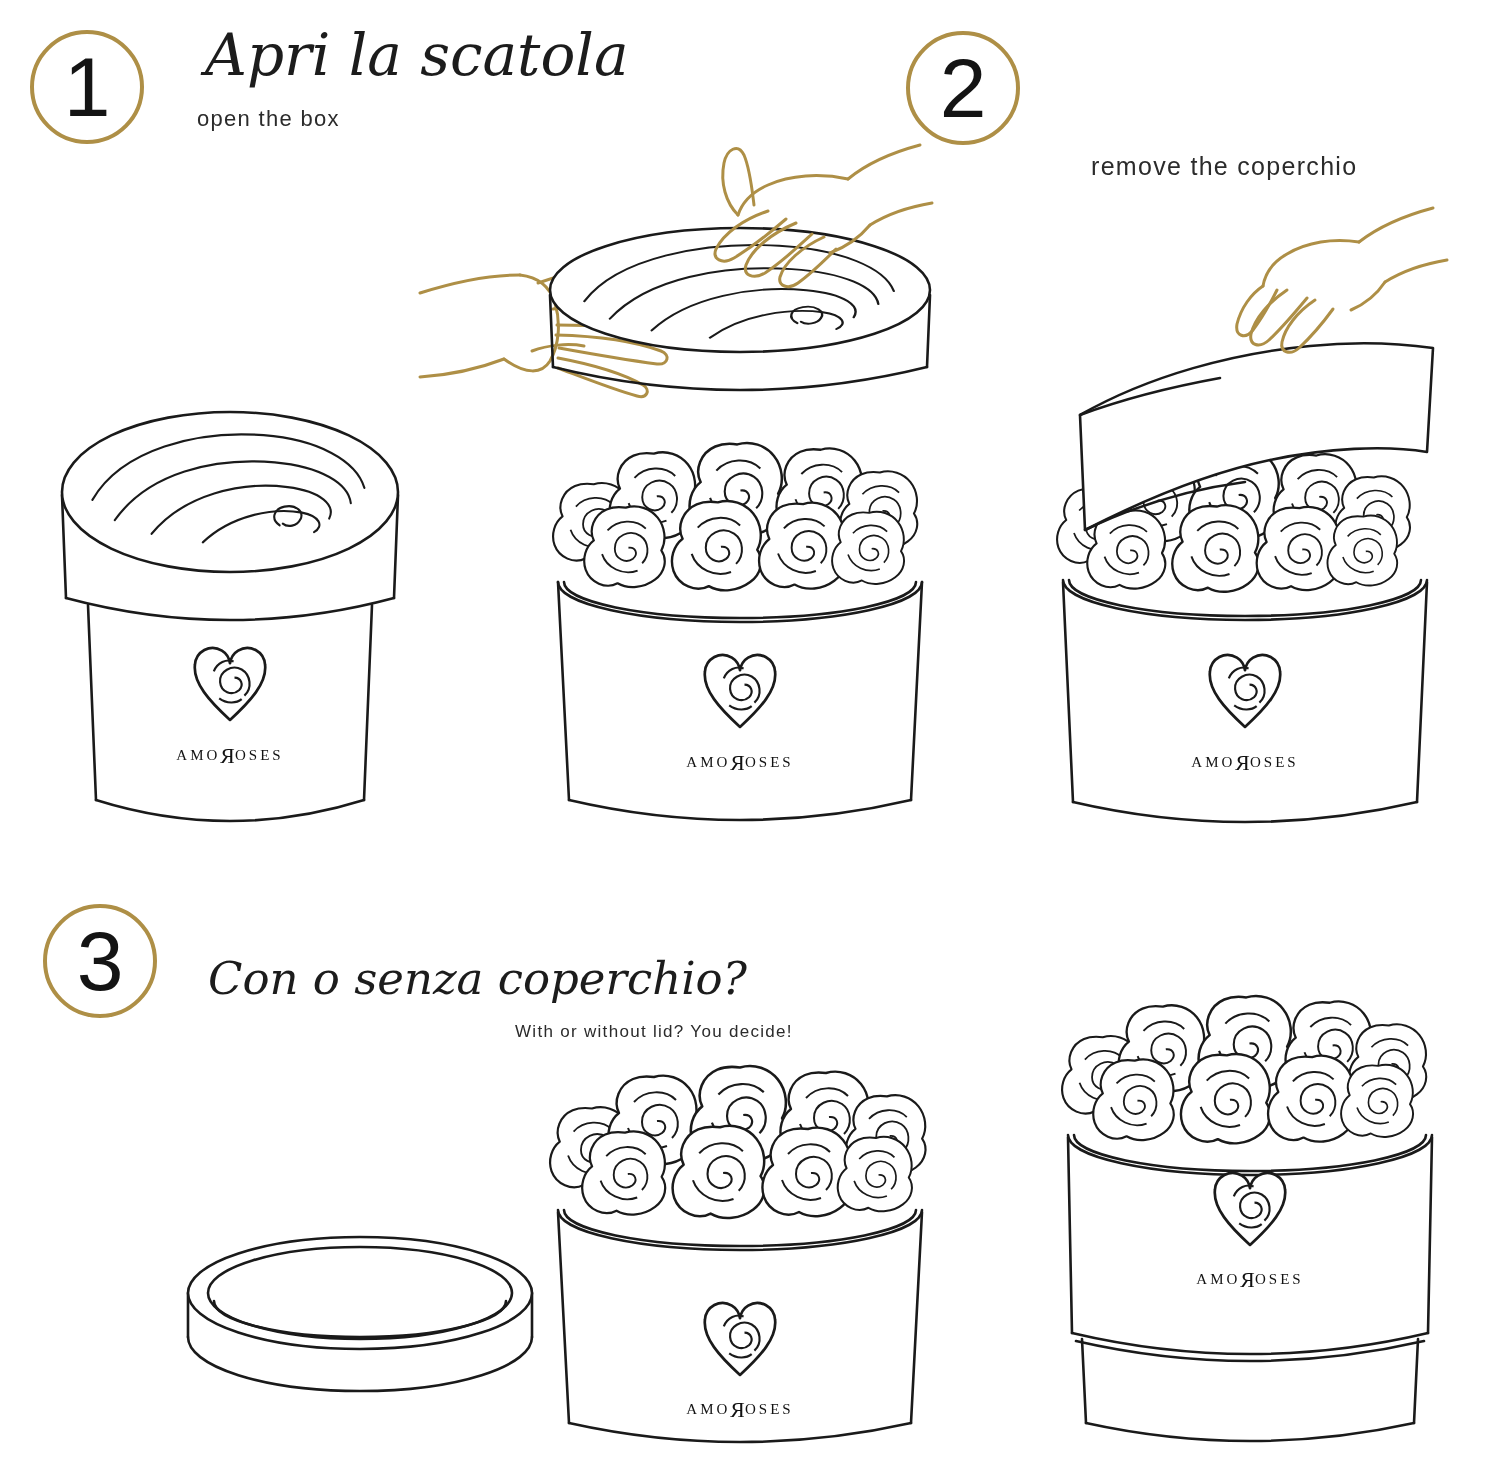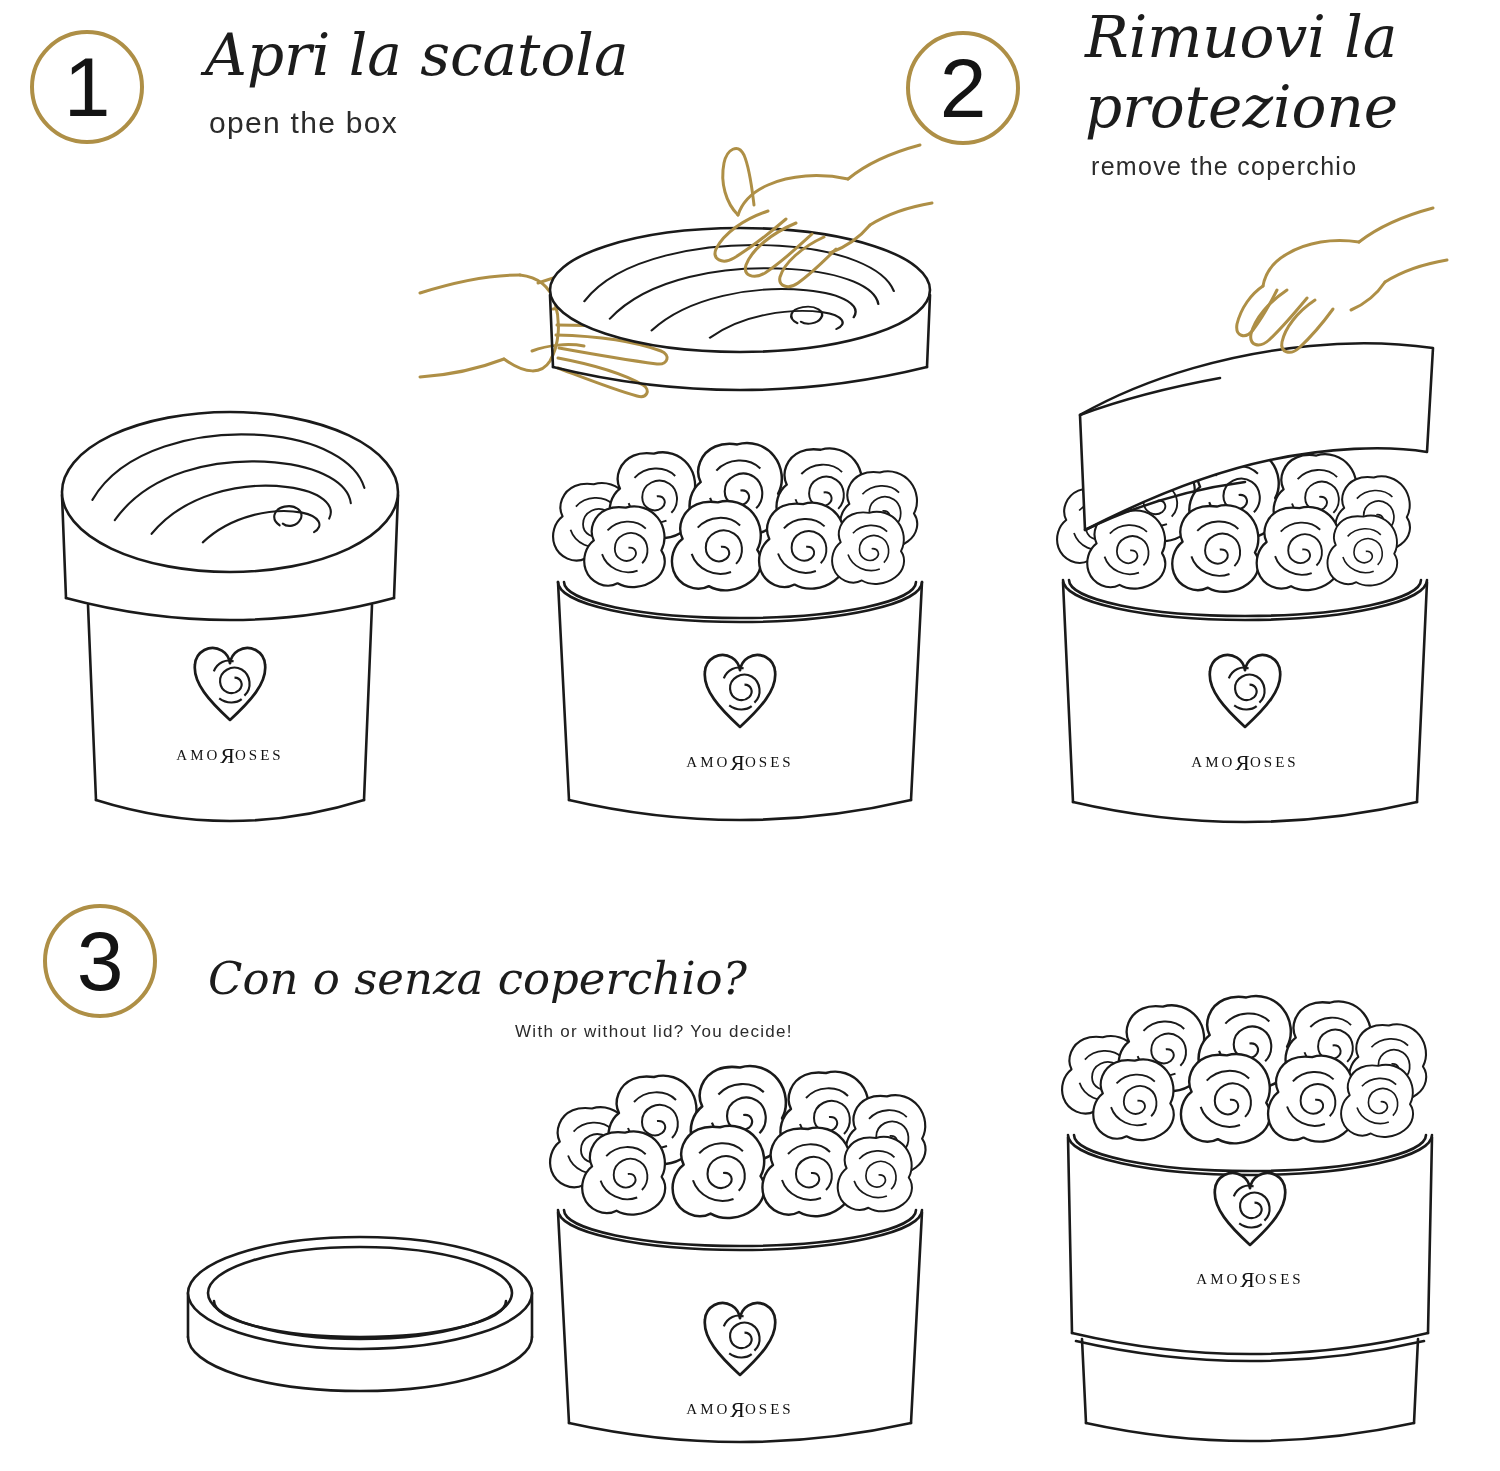--- a/index.html
+++ b/index.html
@@ -80,27 +80,25 @@
     </g>
   </defs>
 </svg>
 
 <div class="canvas">
 
   <div class="badge" style="left:30px;top:30px">
     <span>1</span>
   </div>
   <div class="title" style="left:205px;top:26px;font-size:58px">Apri la scatola</div>
-  <div class="subtitle" style="left:209px;top:106px;font-size:30px">open the box</div>
+  <div class="subtitle" style="left:197px;top:106px;font-size:22px">open the box</div>
 
   <div class="badge" style="left:906px;top:31px">
     <span>2</span>
   </div>
-  <div class="title" style="left:1085px;top:8px;font-size:58px">Rimuovi la</div>
-  <div class="title" style="left:1085px;top:78px;font-size:58px">protezione</div>
   <div class="subtitle" style="left:1091px;top:152px;font-size:25px">remove the coperchio</div>
 
   <div class="illus" style="left:420px;top:115px;width:540px;height:310px">
     <svg width="540" height="310" viewBox="0 0 540 310">
 
       <g class="gold">
         <path d="M0,178 C38,166 72,160 100,160"></path>
         <path d="M0,262 C30,260 58,254 84,244"></path>
         <path d="M100,160 C118,162 130,172 135,188 C141,208 139,230 130,246 C122,259 106,260 84,244"></path>
         <path d="M118,168 C158,154 198,148 228,152 C241,154 241,165 228,167 C198,171 162,177 132,184"></path>

